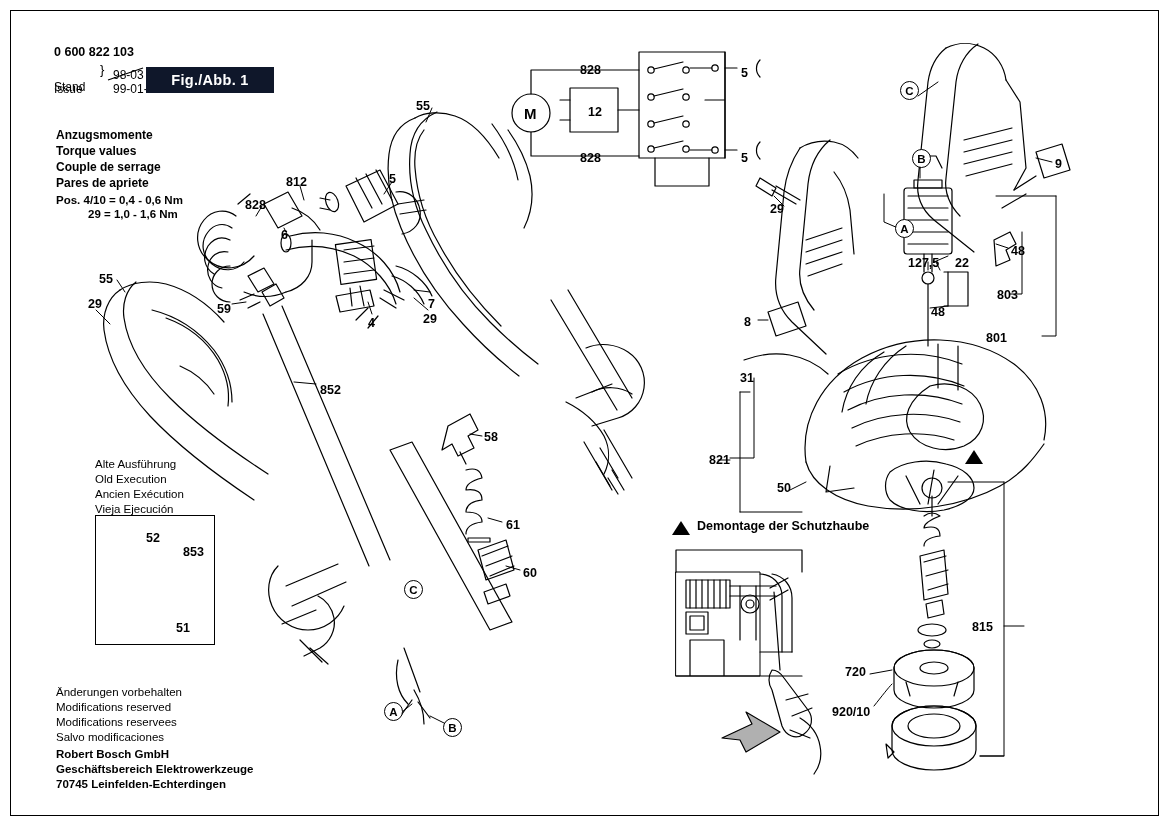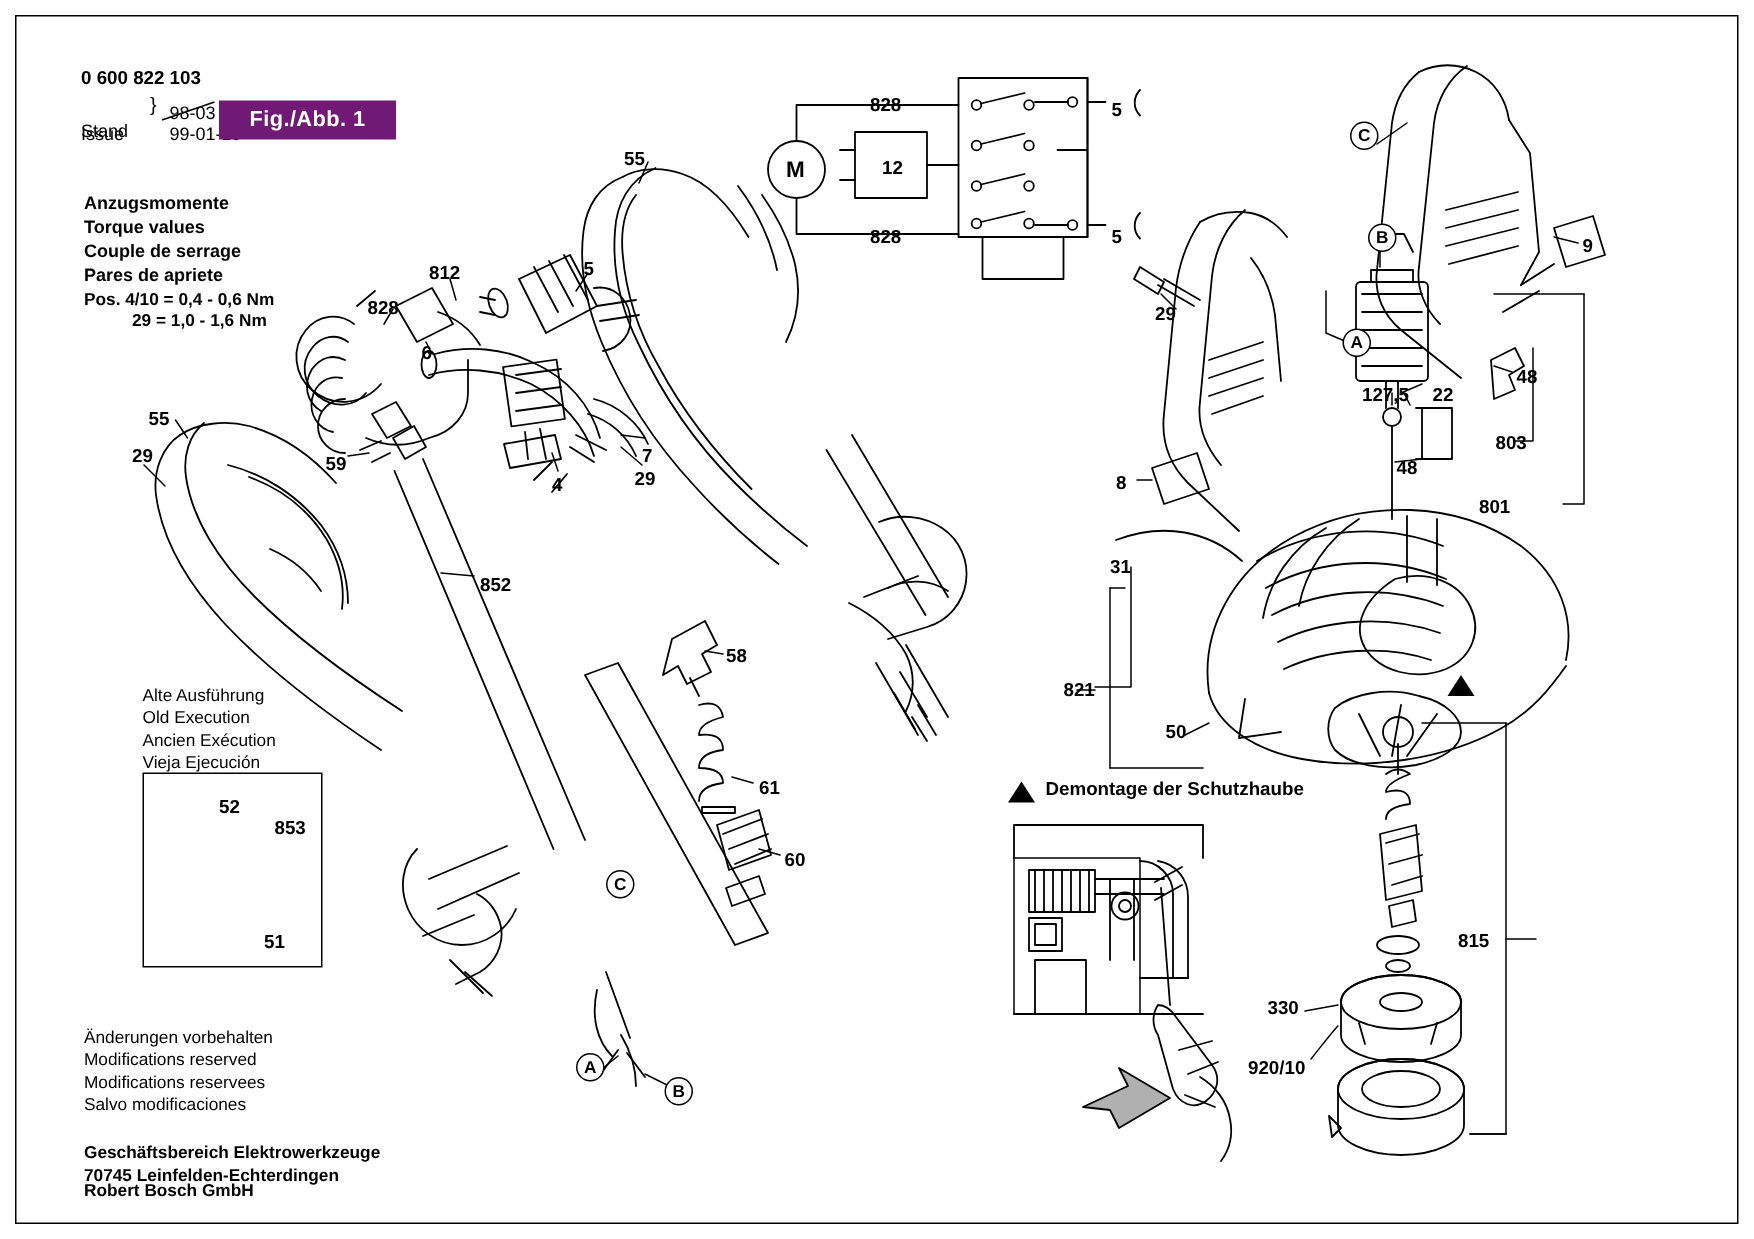--- a/index.html
+++ b/index.html
@@ -34,23 +34,23 @@
   .lbl {
     position: absolute;
     font-size: 12.5px;
     font-weight: bold;
     white-space: pre;
   }
   .figbox {
     position: absolute;
     left: 146px;
     top: 67px;
-    width: 118px;
+    width: 128px;
     height: 26px;
-    background: #701a75;
+    background: #0f172a;
     color: #fff;
     font-size: 14.5px;
     font-weight: bold;
     display: flex;
     align-items: center;
     justify-content: center;
     letter-spacing: 0.3px;
   }
   .circle {
     position: absolute;
@@ -117,21 +117,21 @@
   <div class="txt" style="left:95px; top:503px; font-size:11.5px;">Vieja Ejecución</div>
   <div class="oldbox"></div>
   <div class="lbl" style="left:146px; top:531px;">52</div>
   <div class="lbl" style="left:183px; top:545px;">853</div>
   <div class="lbl" style="left:176px; top:621px;">51</div>
 
   <div class="txt addr" style="left:56px; top:686px;">Änderungen vorbehalten</div>
   <div class="txt addr" style="left:56px; top:701px;">Modifications reserved</div>
   <div class="txt addr" style="left:56px; top:716px;">Modifications reservees</div>
   <div class="txt addr" style="left:56px; top:731px;">Salvo modificaciones</div>
-  <div class="txt addr b" style="left:56px; top:748px;margin-top:40px;">Robert Bosch GmbH</div>
+  <div class="txt addr b" style="left:56px; top:748px;">Robert Bosch GmbH</div>
   <div class="txt addr b" style="left:56px; top:763px;">Geschäftsbereich Elektrowerkzeuge</div>
   <div class="txt addr b" style="left:56px; top:778px;">70745 Leinfelden-Echterdingen</div>
 
   <div class="tri" style="left:672px; top:521px;"></div>
   <div class="txt b" style="left:697px; top:519px; font-size:12.5px;">Demontage der Schutzhaube</div>
   <div class="tri" style="left:965px; top:450px;"></div>
 
   <svg class="art" width="1169" height="826" viewBox="0 0 1169 826">
     <g fill="none" stroke="#000" stroke-width="1.2" stroke-linejoin="round" stroke-linecap="round">
 
@@ -403,21 +403,21 @@
   <div class="lbl" style="left:908px; top:256px;">127,5</div>
   <div class="lbl" style="left:955px; top:256px;">22</div>
   <div class="lbl" style="left:997px; top:288px;">803</div>
   <div class="lbl" style="left:931px; top:305px;">48</div>
   <div class="lbl" style="left:744px; top:315px;">8</div>
   <div class="lbl" style="left:986px; top:331px;">801</div>
   <div class="lbl" style="left:740px; top:371px;">31</div>
   <div class="lbl" style="left:709px; top:453px;">821</div>
   <div class="lbl" style="left:777px; top:481px;">50</div>
   <div class="lbl" style="left:972px; top:620px;text-align:right;">815</div>
-  <div class="lbl" style="left:845px; top:665px;">330</div>
+  <div class="lbl" style="left:845px; top:665px;">720</div>
   <div class="lbl" style="left:832px; top:705px;">920/10</div>
 
   <div class="circle" style="left:384px; top:702px;">A</div>
   <div class="circle" style="left:443px; top:718px;">B</div>
   <div class="circle" style="left:404px; top:580px;">C</div>
   <div class="circle" style="left:895px; top:219px;">A</div>
   <div class="circle" style="left:912px; top:149px;">B</div>
   <div class="circle" style="left:900px; top:81px;">C</div>
 </div>
 

